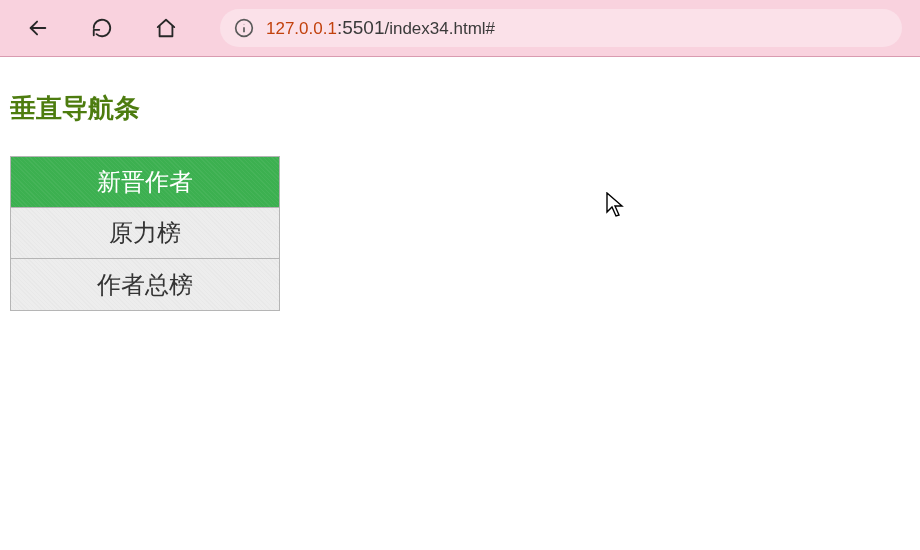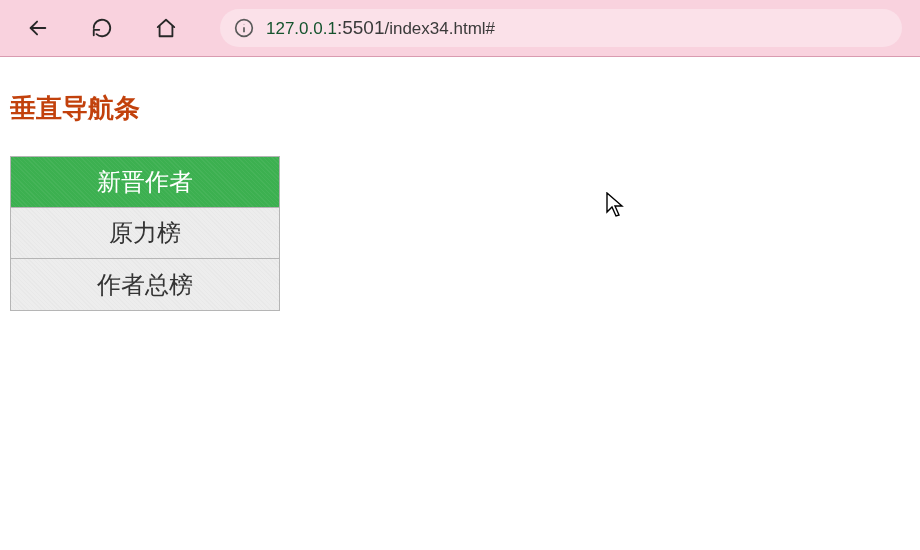--- a/index.html
+++ b/index.html
@@ -3,25 +3,25 @@
   <meta charset="utf-8">
   <style>
     * { margin: 0; padding: 0; box-sizing: border-box; }
     body { font-family: Arial, "Microsoft YaHei", sans-serif; width: 920px; height: 550px; background: #fff; overflow: hidden; }
     .toolbar { height: 57px; background: #f9d2de; border-bottom: 1px solid #d99bb0; display: flex; align-items: center; padding: 0 18px; gap: 24px; }
     .tb-icon { width: 40px; height: 40px; display: flex; align-items: center; justify-content: center; cursor: pointer; border-radius: 6px; }
     .tb-icon svg { width: 22px; height: 22px; stroke: #272727; stroke-width: 2; fill: none; stroke-linecap: round; stroke-linejoin: round; }
     .addr-bar { flex: 1; height: 38px; background: #fbe1e9; border-radius: 19px; display: flex; align-items: center; padding: 0 14px; gap: 12px; margin-left: 10px; }
     .addr-bar .info-ico { width: 20px; height: 20px; display: flex; align-items: center; justify-content: center; }
     .addr-bar .info-ico svg { width: 20px; height: 20px; stroke: #5a5a5a; stroke-width: 2; fill: none; }
-    .url-host { color: #14532d; font-size: 17px; }
+    .url-host { color: #c2410c; font-size: 17px; }
     .url-port { color: #3a3a3a; font-size: 19px; }
     .url-path { color: #3a3a3a; font-size: 17px; }
     .content { padding: 34px 10px; }
-    .title { font-size: 26px; font-weight: 700; color: #c2410c; margin-bottom: 30px; }
+    .title { font-size: 26px; font-weight: 700; color: #4d7c0f; margin-bottom: 30px; }
     .vnav { width: 270px; border: 1px solid #b5b5b5; }
     .vnav-item { height: 51px; display: flex; align-items: center; justify-content: center; font-size: 24px; color: #333; border-bottom: 1px solid #b5b5b5; background: #ededed; cursor: pointer; user-select: none;
       background-image: repeating-linear-gradient(45deg, rgba(0,0,0,0.02) 0 1px, transparent 1px 3px);
     }
     .vnav-item:last-child { border-bottom: none; }
     .vnav-item.active { background: #3cb050; color: #fff; background-image: repeating-linear-gradient(45deg, rgba(255,255,255,0.05) 0 1px, transparent 1px 3px); }
     .cursor { position: absolute; left: 605px; top: 192px; pointer-events: none; }
     .cursor svg { width: 22px; height: 28px; }
   </style>
 </head>

